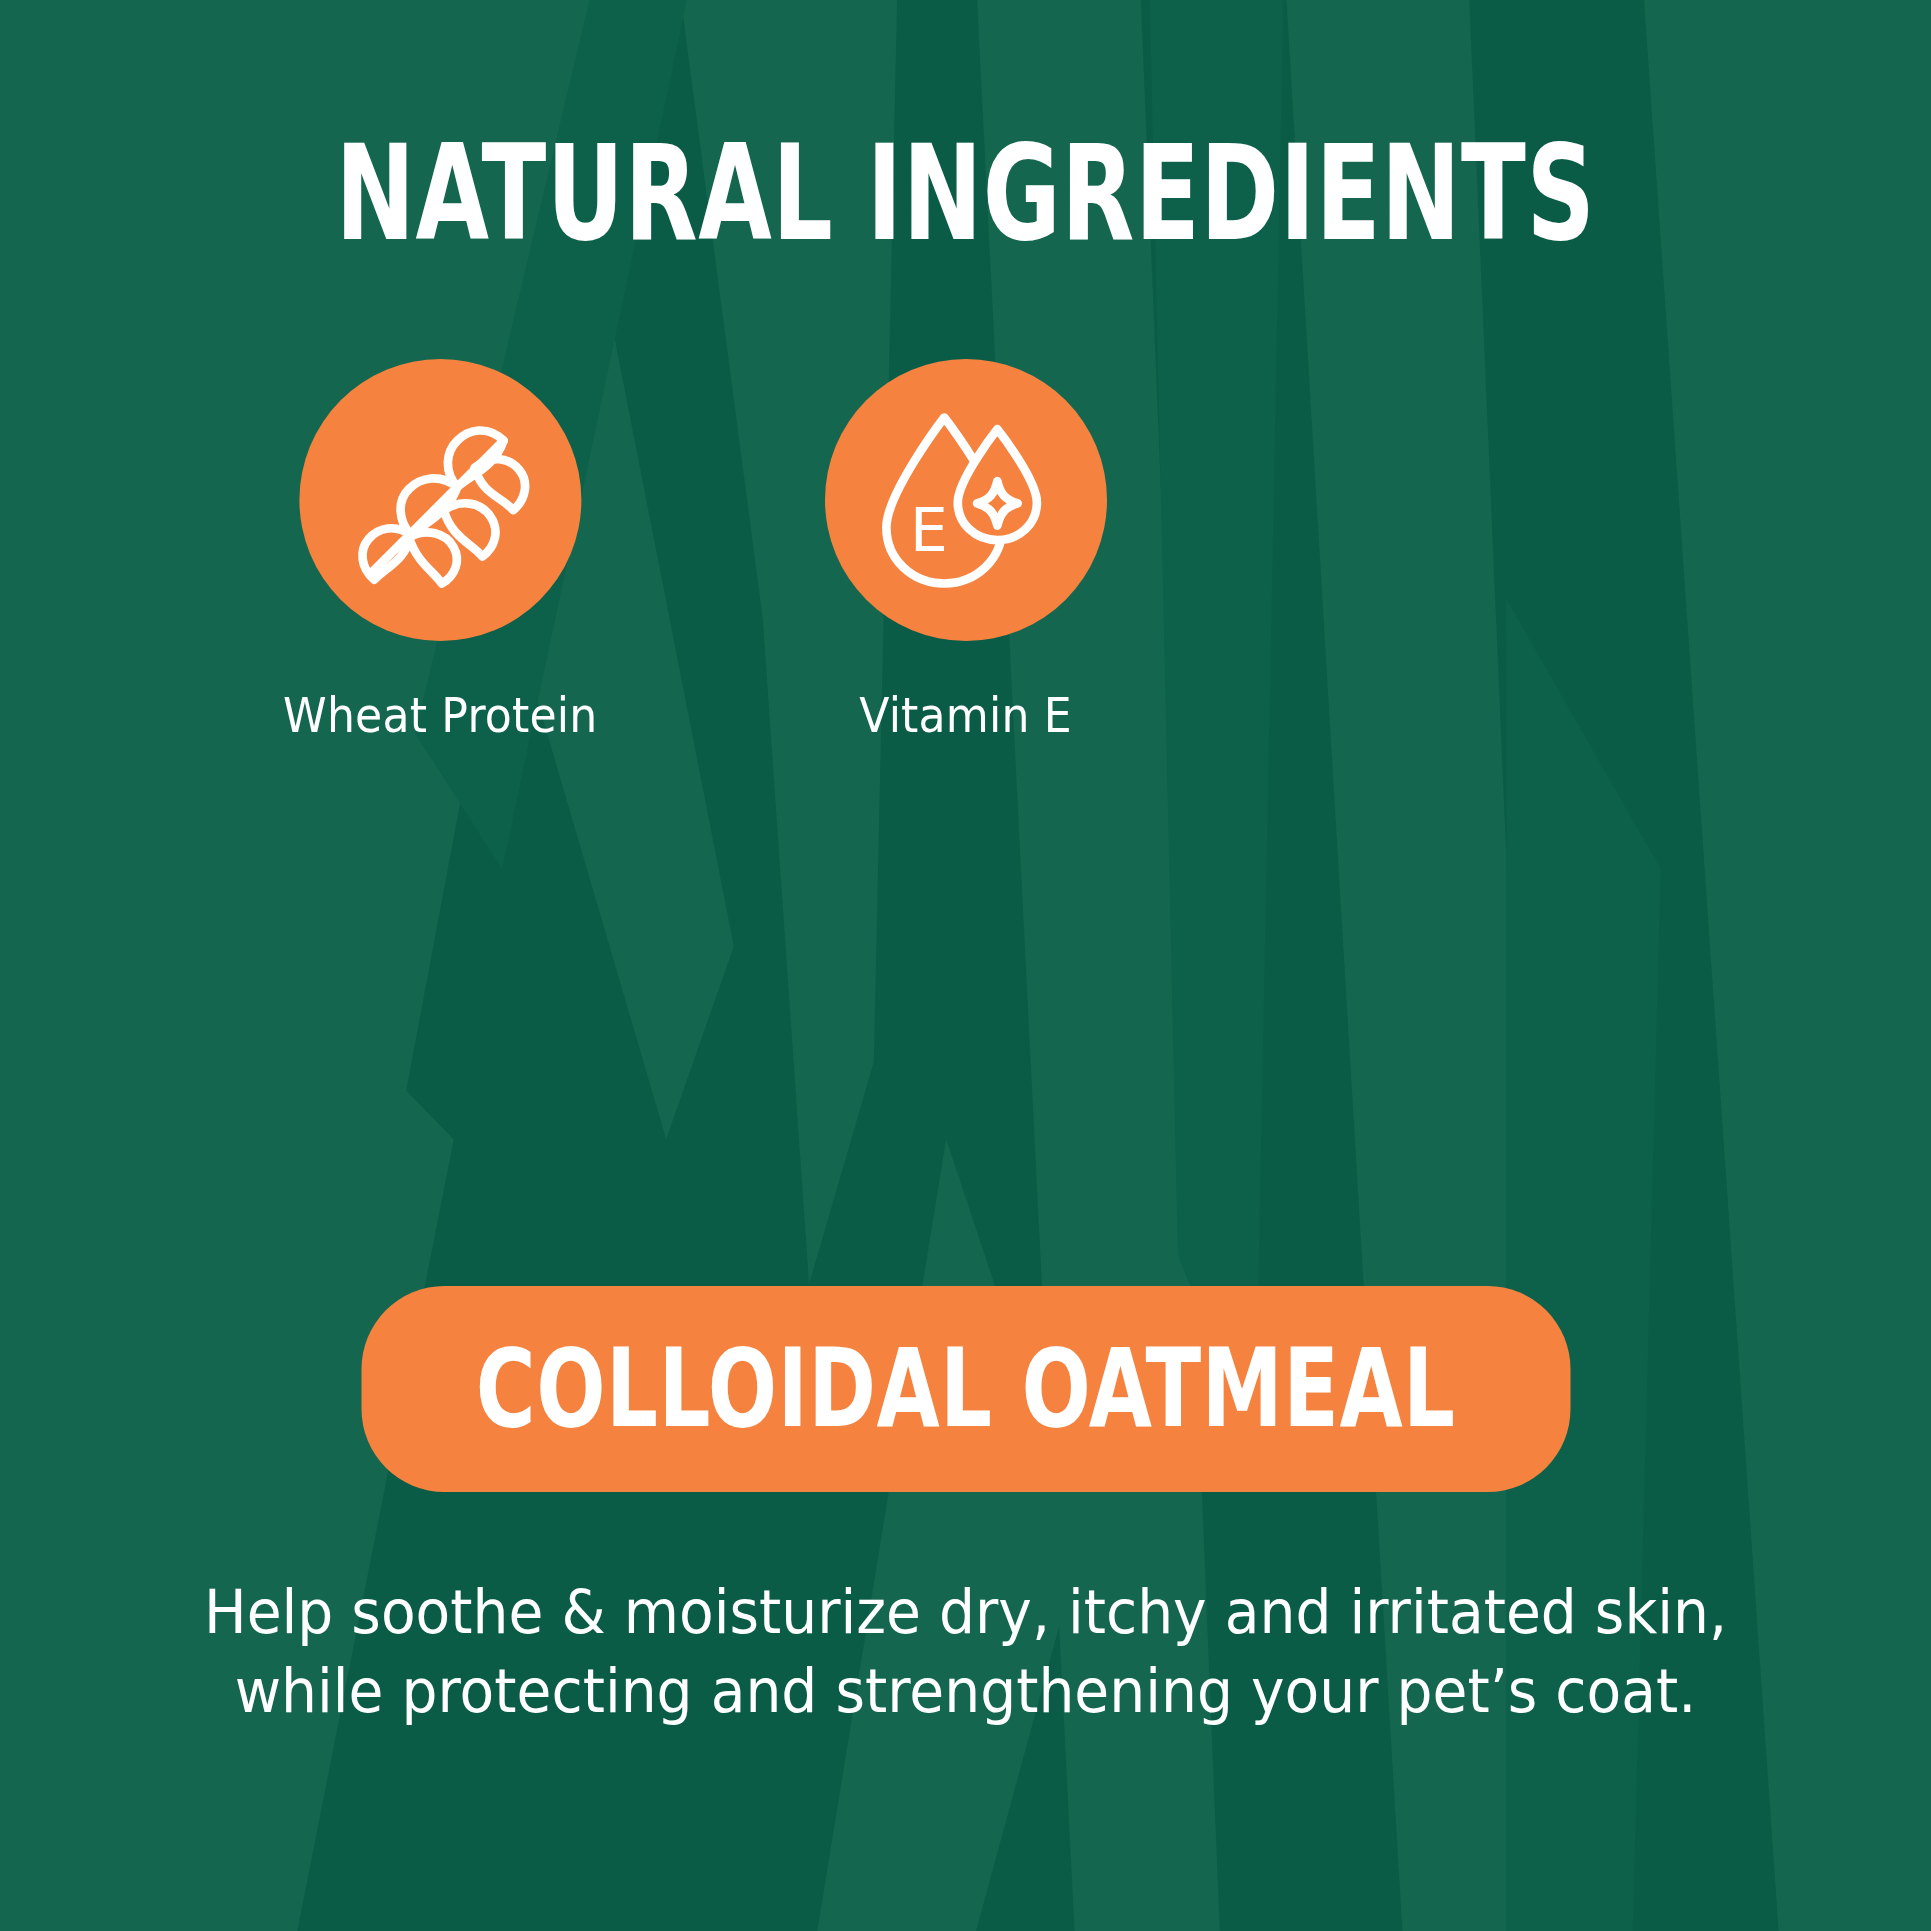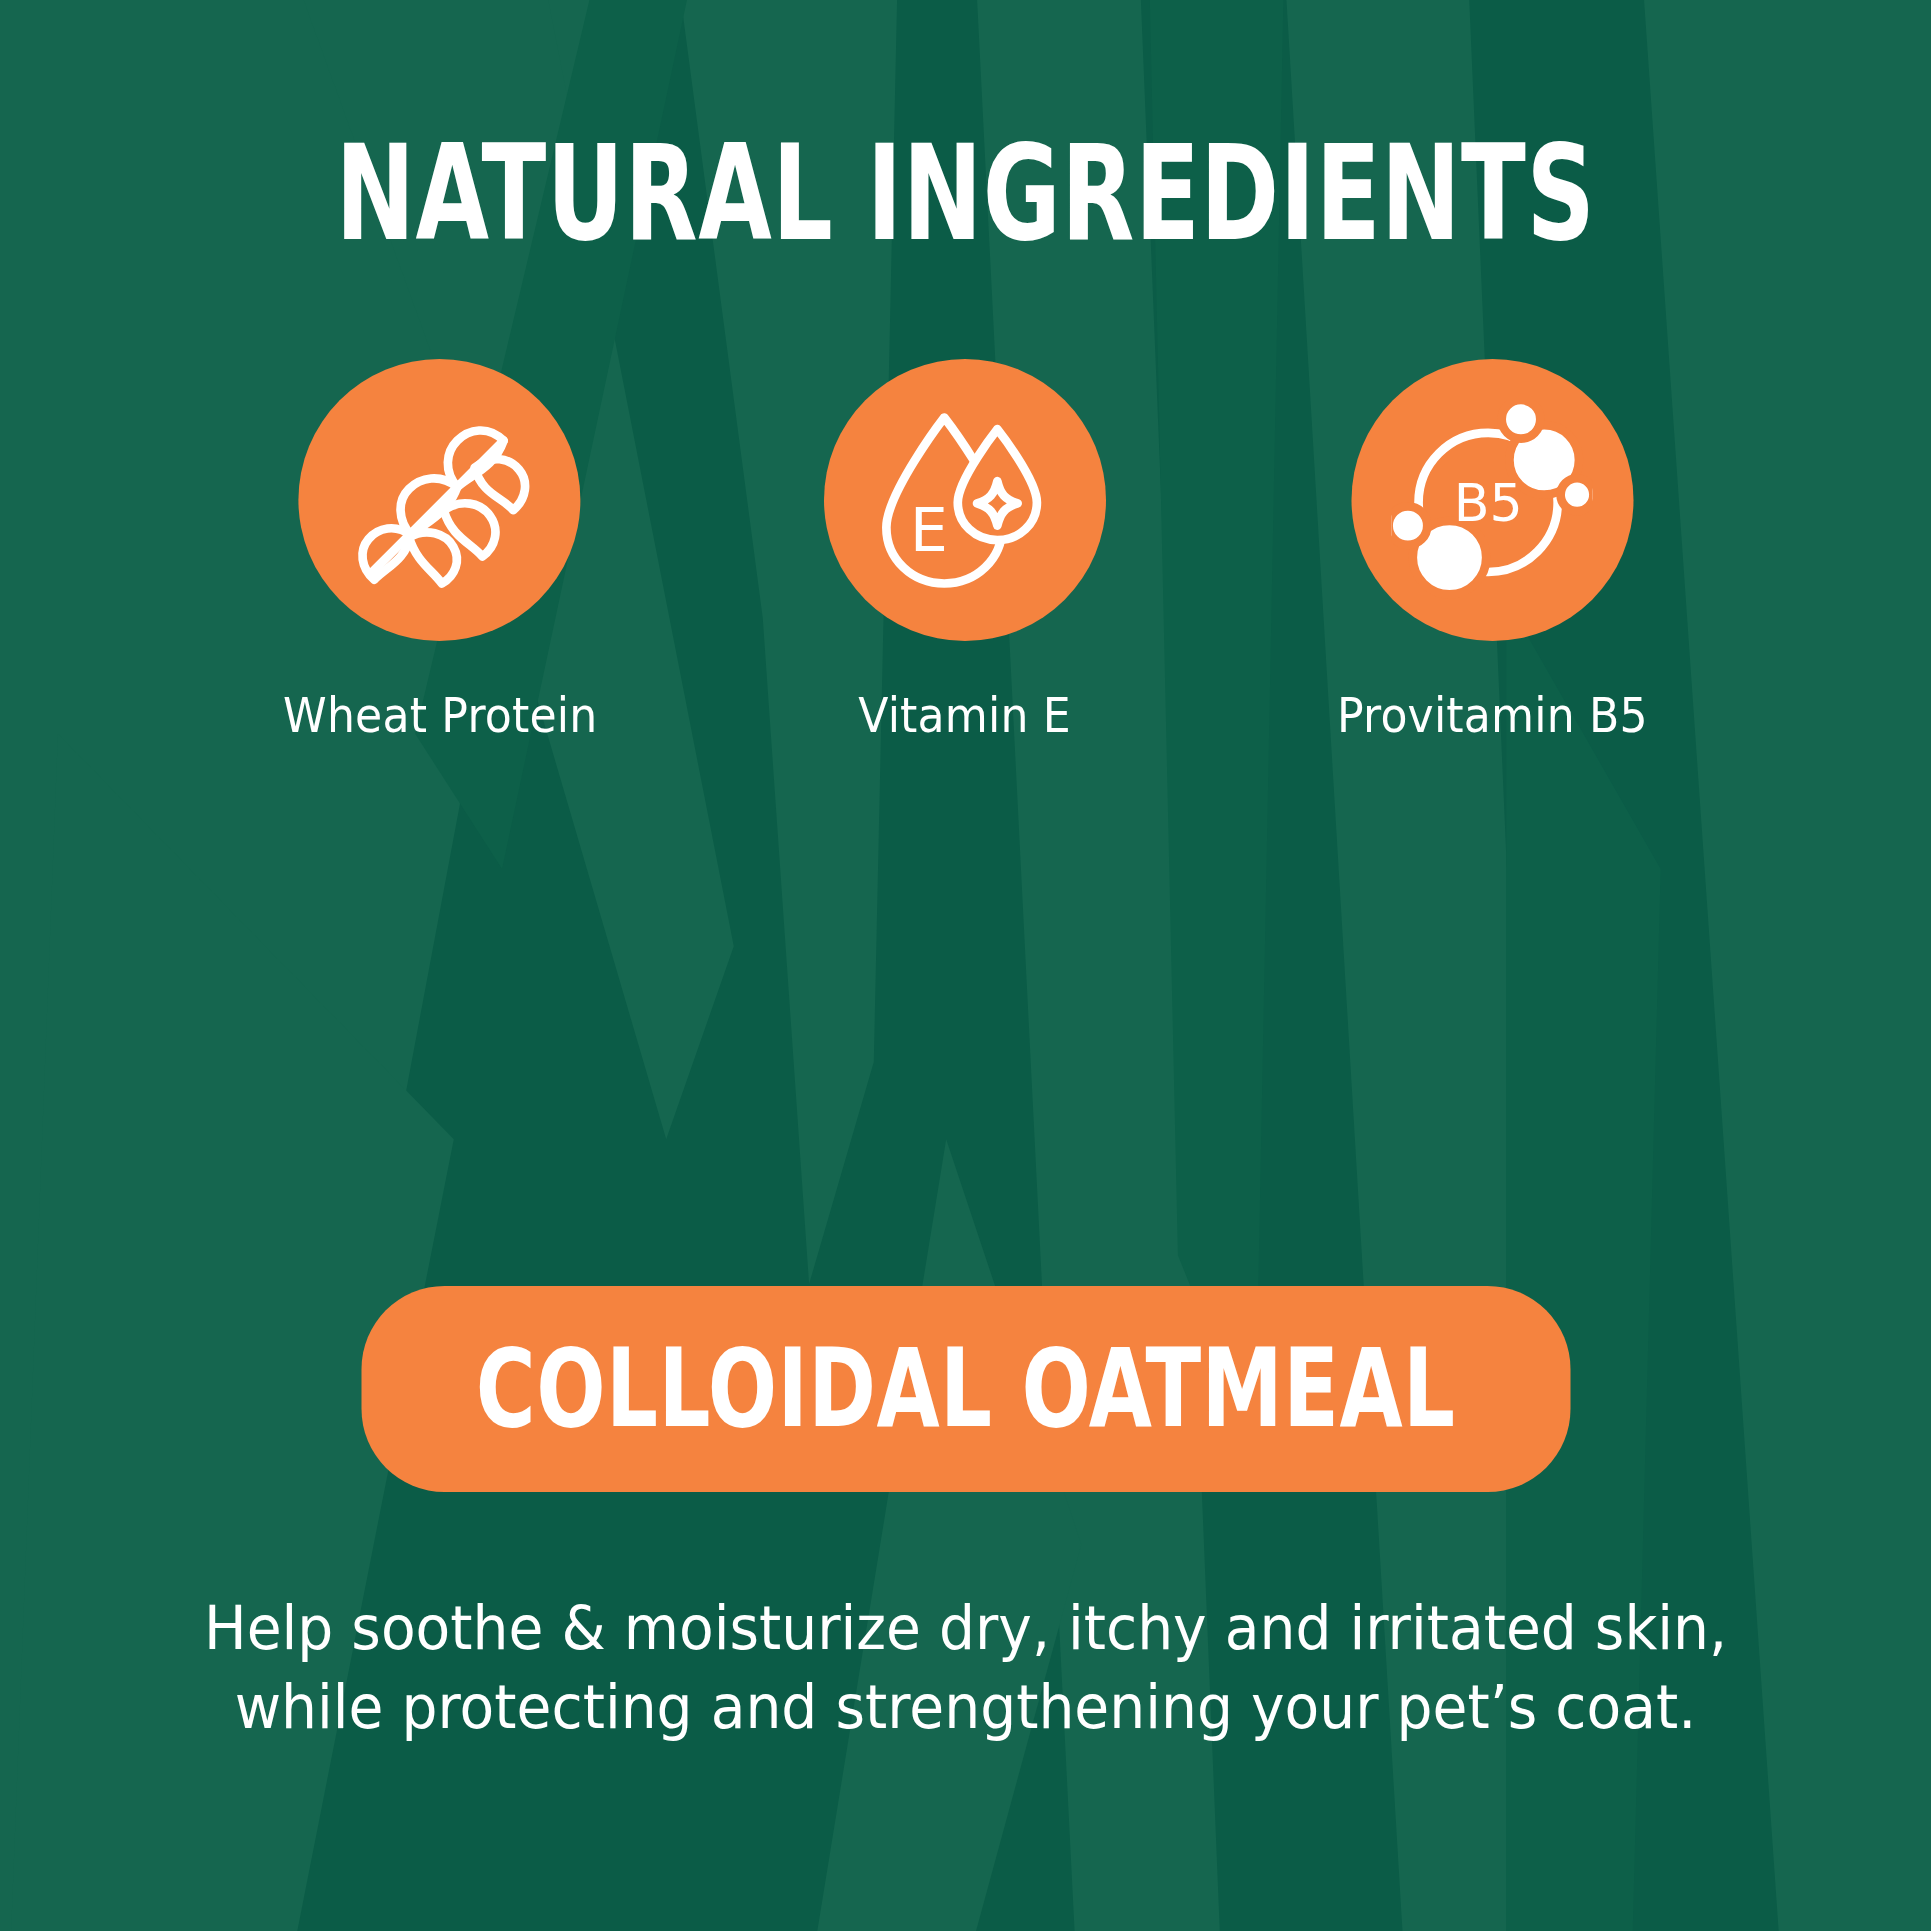--- a/index.html
+++ b/index.html
@@ -130,21 +130,20 @@
     position: absolute;
     left: 0;
     top: 1572px;
     width: 1931px;
     text-align: center;
     font-family: "DejaVu Sans", "Liberation Sans", sans-serif;
     font-weight: 400;
     color: #ffffff;
     font-size: 61px;
     line-height: 1.30;
-    margin-top: 16px;
   }
   #body-copy .copy-line {
     display: block;
     transform: scaleX(0.93);
     white-space: nowrap;
   }
 </style>
 </head>
 <body>
 
@@ -211,39 +210,20 @@
             <path d="M 133 80 C 136 93 141 99 154 103 C 141 107 136 113 133 126
                      C 130 113 125 107 112 103 C 125 99 130 93 133 80 Z"></path>
           </g>
 
           <text x="62" y="152" text-anchor="middle" font-family="DejaVu Sans, Liberation Sans, sans-serif" font-size="62" font-weight="400" fill="#ffffff">E</text>
         </svg>
       </div>
       <div class="ingredient-label">Vitamin E</div>
     </div>
 
-    <div class="ingredient" id="ing-b5">
-      <div class="ingredient-circle">
-        <svg width="201" height="201" viewBox="0 0 208 208" aria-hidden="true">
-
-          <circle cx="100" cy="106" r="72" fill="none" stroke="#ffffff" stroke-width="9"></circle>
-
-          <g>
-            <circle cx="158" cy="62" r="36" fill="#ffffff" stroke="#F5833F" stroke-width="9"></circle>
-            <circle cx="134" cy="20" r="20" fill="#ffffff" stroke="#F5833F" stroke-width="9"></circle>
-            <circle cx="192" cy="98" r="17" fill="#ffffff" stroke="#F5833F" stroke-width="9"></circle>
-            <circle cx="60" cy="163" r="38" fill="#ffffff" stroke="#F5833F" stroke-width="9"></circle>
-            <circle cx="17" cy="130" r="20" fill="#ffffff" stroke="#F5833F" stroke-width="9"></circle>
-          </g>
-
-          <text x="100" y="125" text-anchor="middle" font-family="DejaVu Sans, Liberation Sans, sans-serif" font-size="54" font-weight="400" fill="#ffffff">B5</text>
-        </svg>
-      </div>
-      <div class="ingredient-label">Provitamin B5</div>
-    </div>
 
   </div>
 
 
   <div id="oatmeal-pill">
     <div class="display-type">COLLOIDAL OATMEAL</div>
   </div>
 
   <div id="body-copy">
     <span class="copy-line">Help soothe &amp; moisturize dry, itchy and irritated skin,</span>

